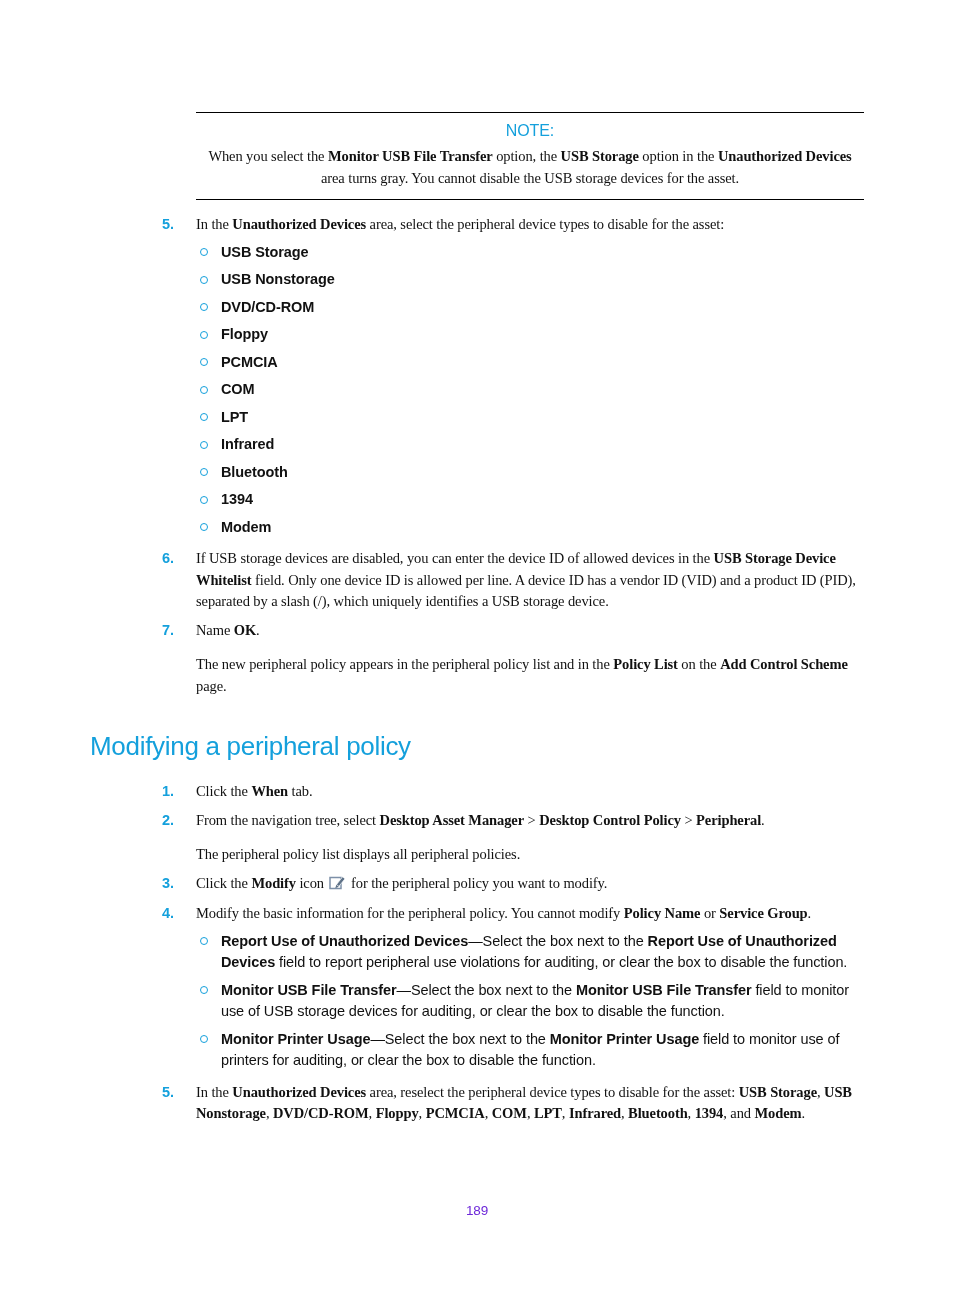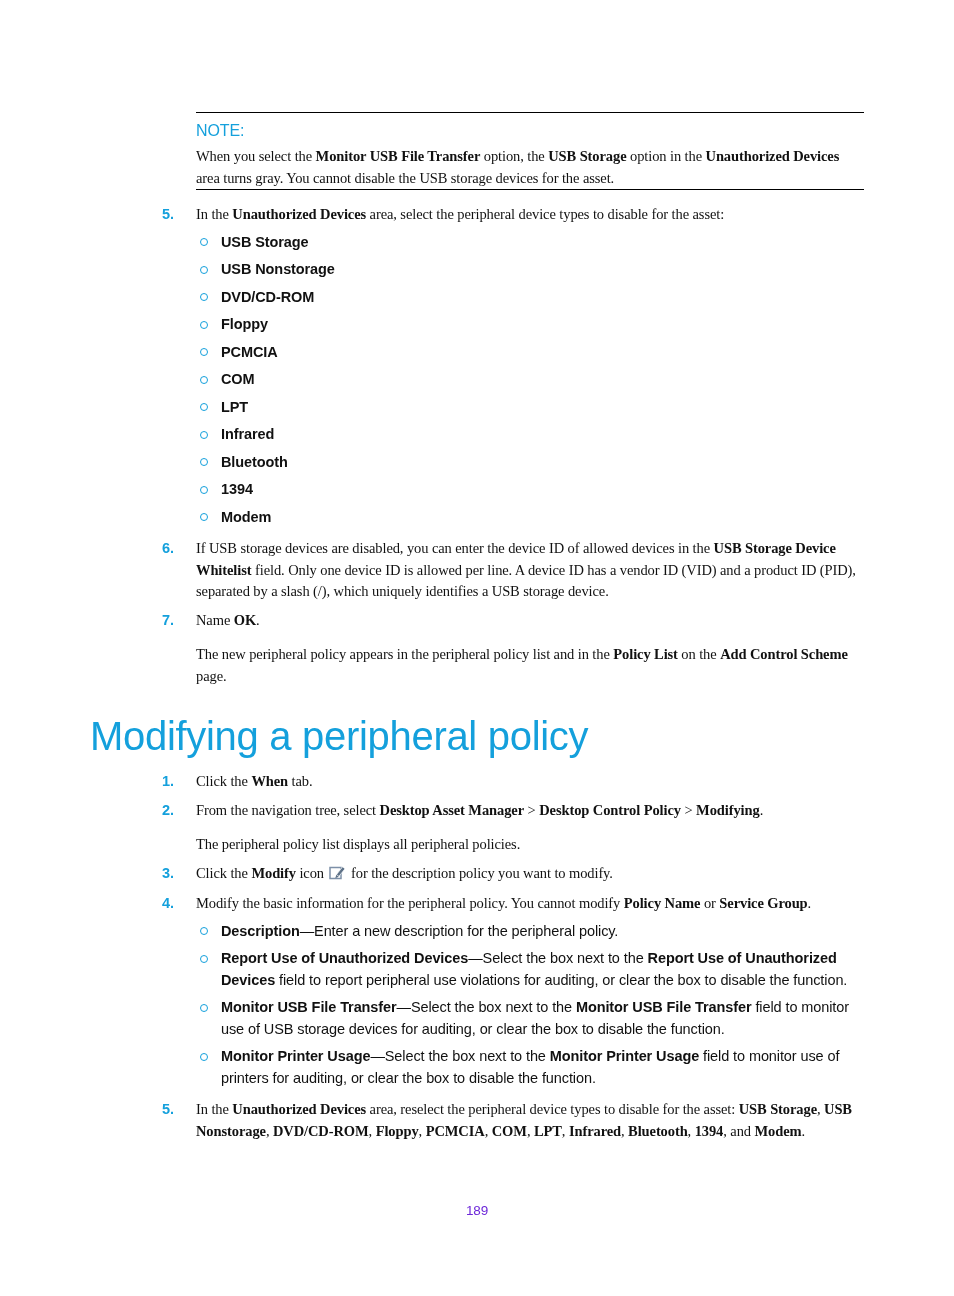--- a/index.html
+++ b/index.html
@@ -15,21 +15,22 @@
     overflow:hidden;
   }
   .content{padding:112px 90px 0 162px;}
   .b{font-weight:bold;}
 
   
   .note{
     margin-left:34px;
     border-top:1.5px solid #000;
     border-bottom:1.5px solid #000;
-    padding:6px 0 0;
+    padding:6px 0 10px;
+    text-align:center;
   }
   .note-label{
     color:var(--accent,#14a0dc);
     font-size:16px;
     line-height:19px;
     margin:2px 0 6px;
   }
   p{margin:0;font-family:Liberation Serif, serif;}
 
   
@@ -50,21 +51,21 @@
     position:absolute;left:4px;top:6.5px;
     width:6px;height:6px;
     border:1.5px solid var(--accent,#14a0dc);
     border-radius:50%;
     background:transparent;
   }
   ul.bullets .dv{font-weight:bold;}
 
   
   h1.h1{
-    font-size:40px;
+    font-size:26px;
     line-height:36px;
     font-weight:400;
     color:var(--accent,#14a0dc);
     margin:31px 0 17px -72px;
     letter-spacing:-0.3px;
   }
 
   
   .micon{display:inline-block;vertical-align:-2px;margin:0 5px;}
 
@@ -128,42 +129,41 @@
     <div class="step">
       <span class="num">1.</span>
       <div class="sbody">
         <p><span>Click the </span><span class="b">When</span><span> tab.</span></p>
       </div>
     </div>
 
     <div class="step">
       <span class="num">2.</span>
       <div class="sbody">
-        <p><span>From the navigation tree, select </span><span class="b">Desktop Asset Manager</span><span> &gt; </span><span class="b">Desktop Control Policy</span><span> &gt; </span><span class="b">Modifying</span><span>.</span></p>
+        <p><span>From the navigation tree, select </span><span class="b">Desktop Asset Manager</span><span> &gt; </span><span class="b">Desktop Control Policy</span><span> &gt; </span><span class="b">Peripheral</span><span>.</span></p>
         <p class="after"><span>The peripheral policy list displays all peripheral policies.</span></p>
       </div>
     </div>
 
     <div class="step">
       <span class="num">3.</span>
       <div class="sbody">
         <p><span><span>Click the </span><span class="b">Modify</span><span> icon</span></span><span class="micon"><svg width="17" height="15" viewBox="0 0 17 15">
                 <rect x="1" y="2.5" width="11" height="11" fill="#ffffff" stroke="#7d90a8" stroke-width="1.5"></rect>
                 <path d="M7.5 9.5 L13.6 1.8 L16 3.8 L9.9 11.4 Z" fill="#5d7187" stroke="#ffffff" stroke-width="0.7"></path>
                 <path d="M7.3 9.8 L6.3 13.2 L9.7 11.7 Z" fill="#5d7187"></path>
-              </svg></span><span><span>for the description policy you want to modify.</span></span></p>
+              </svg></span><span><span>for the peripheral policy you want to modify.</span></span></p>
       </div>
     </div>
 
     <div class="step">
       <span class="num">4.</span>
       <div class="sbody">
         <p><span>Modify the basic information for the peripheral policy. You cannot modify </span><span class="b">Policy Name</span><span> or </span><span class="b">Service Group</span><span>.</span></p>
         <ul class="bullets">
-          <li><span class="marker"></span><span><span class="b">Description</span><span>—Enter a new description for the peripheral policy.</span></span></li>
           <li><span class="marker"></span><span><span class="b">Report Use of Unauthorized Devices</span><span>—Select the box next to the </span><span class="b">Report Use of Unauthorized Devices</span><span> field to report peripheral use violations for auditing, or clear the box to disable the function.</span></span></li>
           <li><span class="marker"></span><span><span class="b">Monitor USB File Transfer</span><span>—Select the box next to the </span><span class="b">Monitor USB File Transfer</span><span> field to monitor use of USB storage devices for auditing, or clear the box to disable the function.</span></span></li>
           <li><span class="marker"></span><span><span class="b">Monitor Printer Usage</span><span>—Select the box next to the </span><span class="b">Monitor Printer Usage</span><span> field to monitor use of printers for auditing, or clear the box to disable the function.</span></span></li>
         </ul>
       </div>
     </div>
 
     <div class="step">
       <span class="num">5.</span>
       <div class="sbody">

